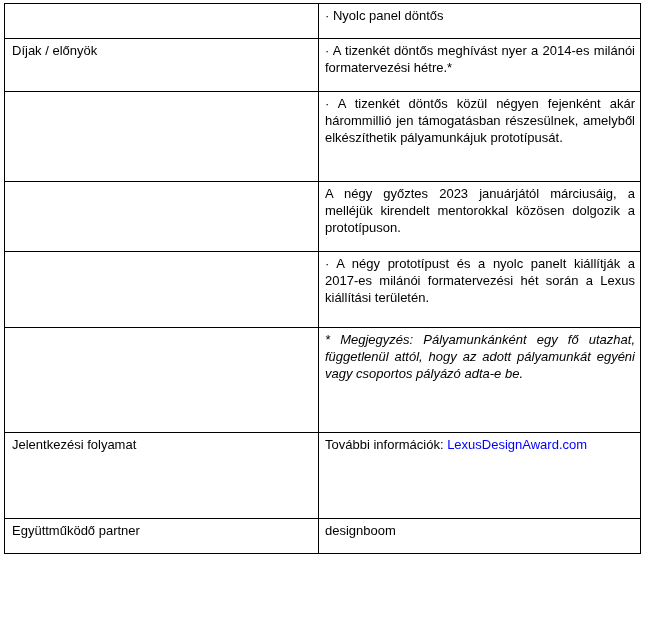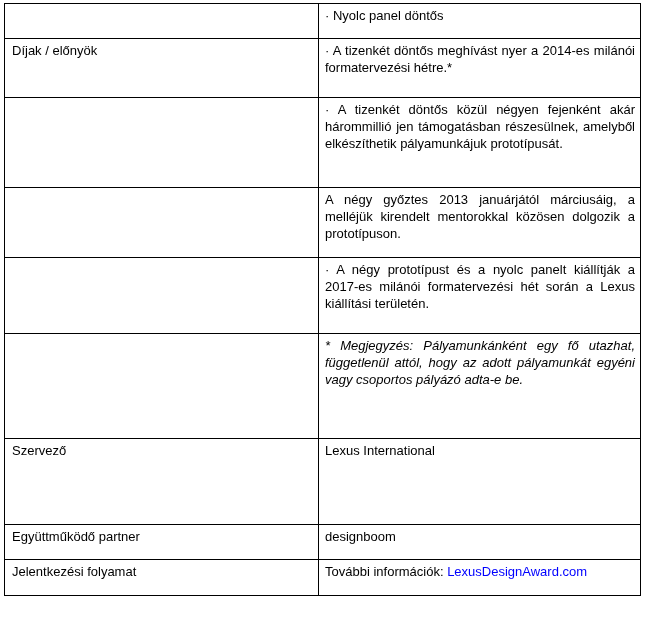--- a/index.html
+++ b/index.html
@@ -37,21 +37,21 @@
     padding-left: 7px;
   }
   td.content-cell {
     text-align: justify;
   }
   td.italic-cell {
     font-style: italic;
   }
   
   tr:nth-child(1)  { height: 35px; }
-  tr:nth-child(2)  { height: 59px; }
+  tr:nth-child(2)  { height: 53px; }
   tr:nth-child(3)  { height: 90px; margin-left: 42px; }
   tr:nth-child(4)  { height: 70px; }
   tr:nth-child(5)  { height: 76px; margin-left: 16px; }
   tr:nth-child(6)  { height: 105px; }
   tr:nth-child(7)  { height: 86px; }
   tr:nth-child(8)  { height: 35px; }
   tr:nth-child(9)  { height: 36px; }
   tr:nth-child(10) { height: 38px; }
   a.site-link {
     color: #0000ff;
@@ -75,36 +75,32 @@
     <tr>
       <td class="label-cell">Díjak / előnyök</td>
       <td class="content-cell">· A tizenkét döntős meghívást nyer a 2014-es milánói formatervezési hétre.*</td>
     </tr>
     <tr>
       <td class="label-cell"></td>
       <td class="content-cell">· A tizenkét döntős közül négyen fejenként akár hárommillió jen támogatásban részesülnek, amelyből elkészíthetik pályamunkájuk prototípusát.</td>
     </tr>
     <tr>
       <td class="label-cell"></td>
-      <td class="content-cell">A négy győztes 2013 januárjától márciusáig, a melléjük kirendelt mentorokkal közösen dolgozik a prototípuson.</td>
+      <td class="content-cell">A négy győztes 2023 januárjától márciusáig, a melléjük kirendelt mentorokkal közösen dolgozik a prototípuson.</td>
     </tr>
     <tr>
       <td class="label-cell"></td>
       <td class="content-cell">· A négy prototípust és a nyolc panelt kiállítják a 2017-es milánói formatervezési hét során a Lexus kiállítási területén.</td>
     </tr>
     <tr>
       <td class="label-cell"></td>
       <td class="content-cell italic-cell">* Megjegyzés: Pályamunkánként egy fő utazhat, függetlenül attól, hogy az adott pályamunkát egyéni vagy csoportos pályázó adta-e be.</td>
     </tr>
     <tr>
-      <td class="label-cell">Szervező</td>
-      <td class="content-cell">Lexus International</td>
+      <td class="label-cell">Jelentkezési folyamat</td>
+      <td class="content-cell"><span>További információk: </span><a class="site-link" href="#">LexusDesignAward.com</a></td>
     </tr>
     <tr>
       <td class="label-cell">Együttműködő partner</td>
       <td class="content-cell">designboom</td>
     </tr>
-    <tr>
-      <td class="label-cell">Jelentkezési folyamat</td>
-      <td class="content-cell"><span>További információk: </span><a class="site-link" href="#">LexusDesignAward.com</a></td>
-    </tr>
   </tbody>
 </table>
 
 </body></html>

